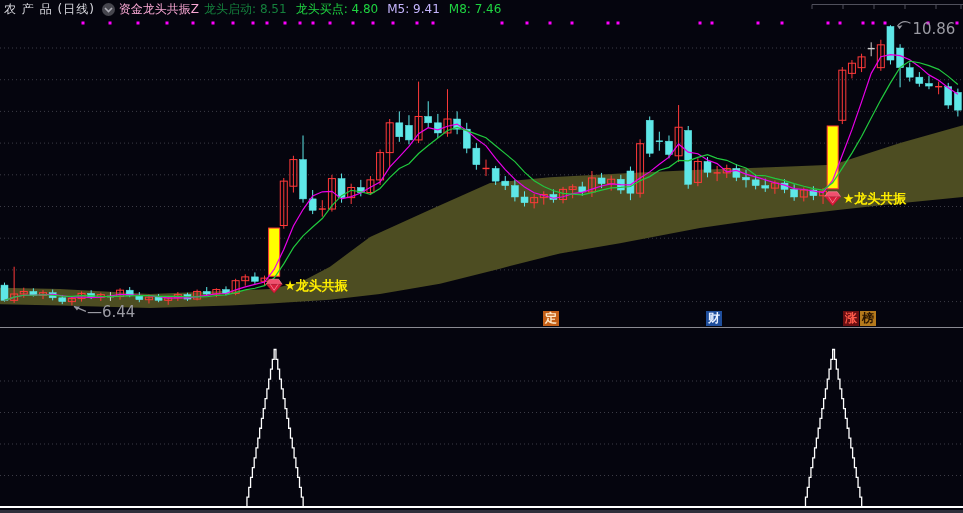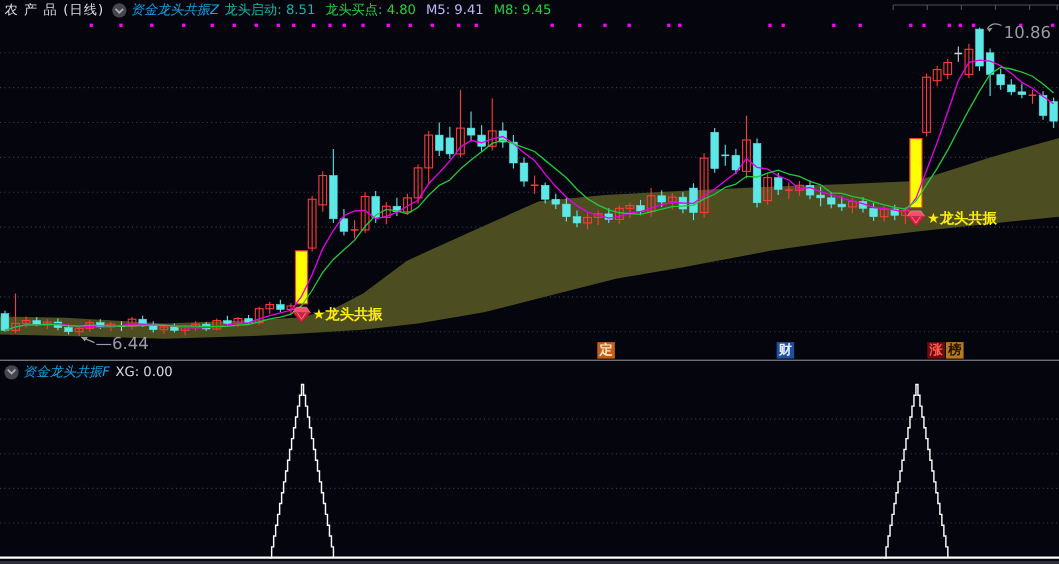--- a/index.html
+++ b/index.html
@@ -4,21 +4,21 @@
 <style>
   html,body{margin:0;padding:0;background:#000;}
   .stage{position:relative;width:963px;height:513px;background:#05050e;overflow:hidden;
          font-family:"DejaVu Sans",sans-serif;}
   .hdr{position:absolute;top:0;left:0;width:792px;height:19px;display:flex;align-items:center;
        font-size:12px;color:#dcdce2;white-space:nowrap;z-index:30;}
   .sym{margin-left:4px;letter-spacing:1px;}
   .circ{display:inline-flex;align-items:center;justify-content:center;width:13px;height:13px;
         border-radius:50%;background:#46464e;margin:0 4px 0 7px;}
   .circ svg{display:block;}
-  .ind-name{margin-right:5px;color:#0ea5e9;font-style:italic;}
+  .ind-name{margin-right:5px;color:#f9a8d4;}
   .fields span{margin-right:9px;}
   .hdr2{position:absolute;top:329px;left:0;height:18px;display:flex;align-items:center;
         font-size:12px;color:#dcdce2;white-space:nowrap;z-index:30;}
   .hdr2 .circ{margin-left:4px;}
   .divider{position:absolute;left:0;top:327px;width:963px;height:1px;background:#8a8a92;z-index:25;}
   .bottom-edge{position:absolute;left:0;top:510px;width:963px;height:3px;background:#2e2e3a;z-index:25;}
   svg.layer{position:absolute;left:0;display:block;}
   #main-chart{top:0;z-index:10;}
   #sub-chart{top:327px;z-index:10;}
   .wm{position:absolute;z-index:20;font-size:12px;line-height:15px;height:15px;min-width:14px;
@@ -30,21 +30,21 @@
 <div class="stage">
 
   <div class="hdr">
     <span class="sym">农 产 品 (日线)</span>
     <span class="circ">
       <svg width="9" height="6" viewBox="0 0 9 6">
           <path d="M1 1 L4.5 4.5 L8 1" stroke="#aeaeb6" stroke-width="1.6" fill="none"></path>
         </svg>
     </span>
     <span class="ind-name">资金龙头共振Z</span>
-    <span class="fields" id="hdr-fields"><span style="color: #14b8a6;">龙头启动: 8.51</span><span style="color: rgb(31, 211, 65);">龙头买点: 4.80</span><span style="color: #c4b5fd;">M5: 9.41</span><span style="color: rgb(31, 211, 65);">M8: 9.45</span></span>
+    <span class="fields" id="hdr-fields"><span style="color: #15803d;">龙头启动: 8.51</span><span style="color: rgb(31, 211, 65);">龙头买点: 4.80</span><span style="color: #c4b5fd;">M5: 9.41</span><span style="color: rgb(31, 211, 65);">M8: 7.46</span></span>
   </div>
 
   <svg id="main-chart" class="layer" width="963" height="327">
       <g stroke="#50505c" stroke-width="1">
         <line x1="812" y1="4.5" x2="963" y2="4.5"></line>
         <line x1="812" y1="4.5" x2="812" y2="9"></line>
         <line x1="843" y1="4.5" x2="843" y2="9"></line>
         <line x1="874" y1="4.5" x2="874" y2="9"></line>
         <line x1="905" y1="4.5" x2="905" y2="9"></line>
         <line x1="936" y1="4.5" x2="936" y2="9"></line>
@@ -327,29 +327,20 @@
 
   <div id="wm-host">
       <div class="wm" style="left: 543px; top: 311px; background: rgb(196, 95, 23); color: rgb(255, 233, 200);">定</div>
       <div class="wm" style="left: 706px; top: 311px; background: rgb(31, 78, 156); color: rgb(232, 240, 255);">财</div>
       <div class="wm" style="left: 843px; top: 311px; background: rgb(107, 15, 18); color: rgb(255, 90, 74);">涨</div>
       <div class="wm" style="left: 860px; top: 311px; background: rgb(180, 121, 28); color: rgb(39, 20, 0);">榜</div>
     </div>
 
   <div class="divider"></div>
 
-  <div class="hdr2">
-    <span class="circ">
-      <svg width="9" height="6" viewBox="0 0 9 6">
-          <path d="M1 1 L4.5 4.5 L8 1" stroke="#aeaeb6" stroke-width="1.6" fill="none"></path>
-        </svg>
-    </span>
-    <span class="ind-name">资金龙头共振F</span>
-    <span>XG: 0.00</span>
-  </div>
 
   <svg id="sub-chart" class="layer" width="963" height="186">
       <g>
         <line x1="0" y1="148.5" x2="963" y2="148.5" stroke="#3c3c46" stroke-width="1" stroke-dasharray="1 3"></line>
         <line x1="0" y1="117" x2="963" y2="117" stroke="#3c3c46" stroke-width="1" stroke-dasharray="1 3"></line>
         <line x1="0" y1="85.5" x2="963" y2="85.5" stroke="#3c3c46" stroke-width="1" stroke-dasharray="1 3"></line>
         <line x1="0" y1="54" x2="963" y2="54" stroke="#3c3c46" stroke-width="1" stroke-dasharray="1 3"></line>
       </g>
       <line x1="0" y1="180" x2="963" y2="180" stroke="#ffffff" stroke-width="2"></line>
       <polyline points="245.14000000000004,180 245.14000000000004,180 246.95250000000004,180 246.95250000000004,170.15625 248.76500000000004,170.15625 248.76500000000004,160.3125 250.57750000000004,160.3125 250.57750000000004,150.46875 252.39000000000004,150.46875 252.39000000000004,140.625 254.20250000000004,140.625 254.20250000000004,130.78125 256.01500000000004,130.78125 256.01500000000004,120.9375 257.82750000000004,120.9375 257.82750000000004,111.09375 259.64000000000004,111.09375 259.64000000000004,101.25 261.45250000000004,101.25 261.45250000000004,91.40625 263.26500000000004,91.40625 263.26500000000004,81.5625 265.07750000000004,81.5625 265.07750000000004,71.71875 266.89000000000004,71.71875 266.89000000000004,61.875 268.70250000000004,61.875 268.70250000000004,52.03125 270.51500000000004,52.03125 270.51500000000004,42.1875 272.32750000000004,42.1875 272.32750000000004,32.34375 274.14000000000004,32.34375 274.14000000000004,22.5 275.95250000000004,22.5 275.95250000000004,32.34375 277.76500000000004,32.34375 277.76500000000004,42.1875 279.57750000000004,42.1875 279.57750000000004,52.03125 281.39000000000004,52.03125 281.39000000000004,61.875 283.20250000000004,61.875 283.20250000000004,71.71875 285.01500000000004,71.71875 285.01500000000004,81.5625 286.82750000000004,81.5625 286.82750000000004,91.40625 288.64000000000004,91.40625 288.64000000000004,101.25 290.45250000000004,101.25 290.45250000000004,111.09375 292.26500000000004,111.09375 292.26500000000004,120.9375 294.07750000000004,120.9375 294.07750000000004,130.78125 295.89000000000004,130.78125 295.89000000000004,140.625 297.70250000000004,140.625 297.70250000000004,150.46875 299.51500000000004,150.46875 299.51500000000004,160.3125 301.32750000000004,160.3125 301.32750000000004,170.15625 303.14000000000004,170.15625 303.14000000000004,180" fill="none" stroke="#ffffff" stroke-width="1.3"></polyline>

